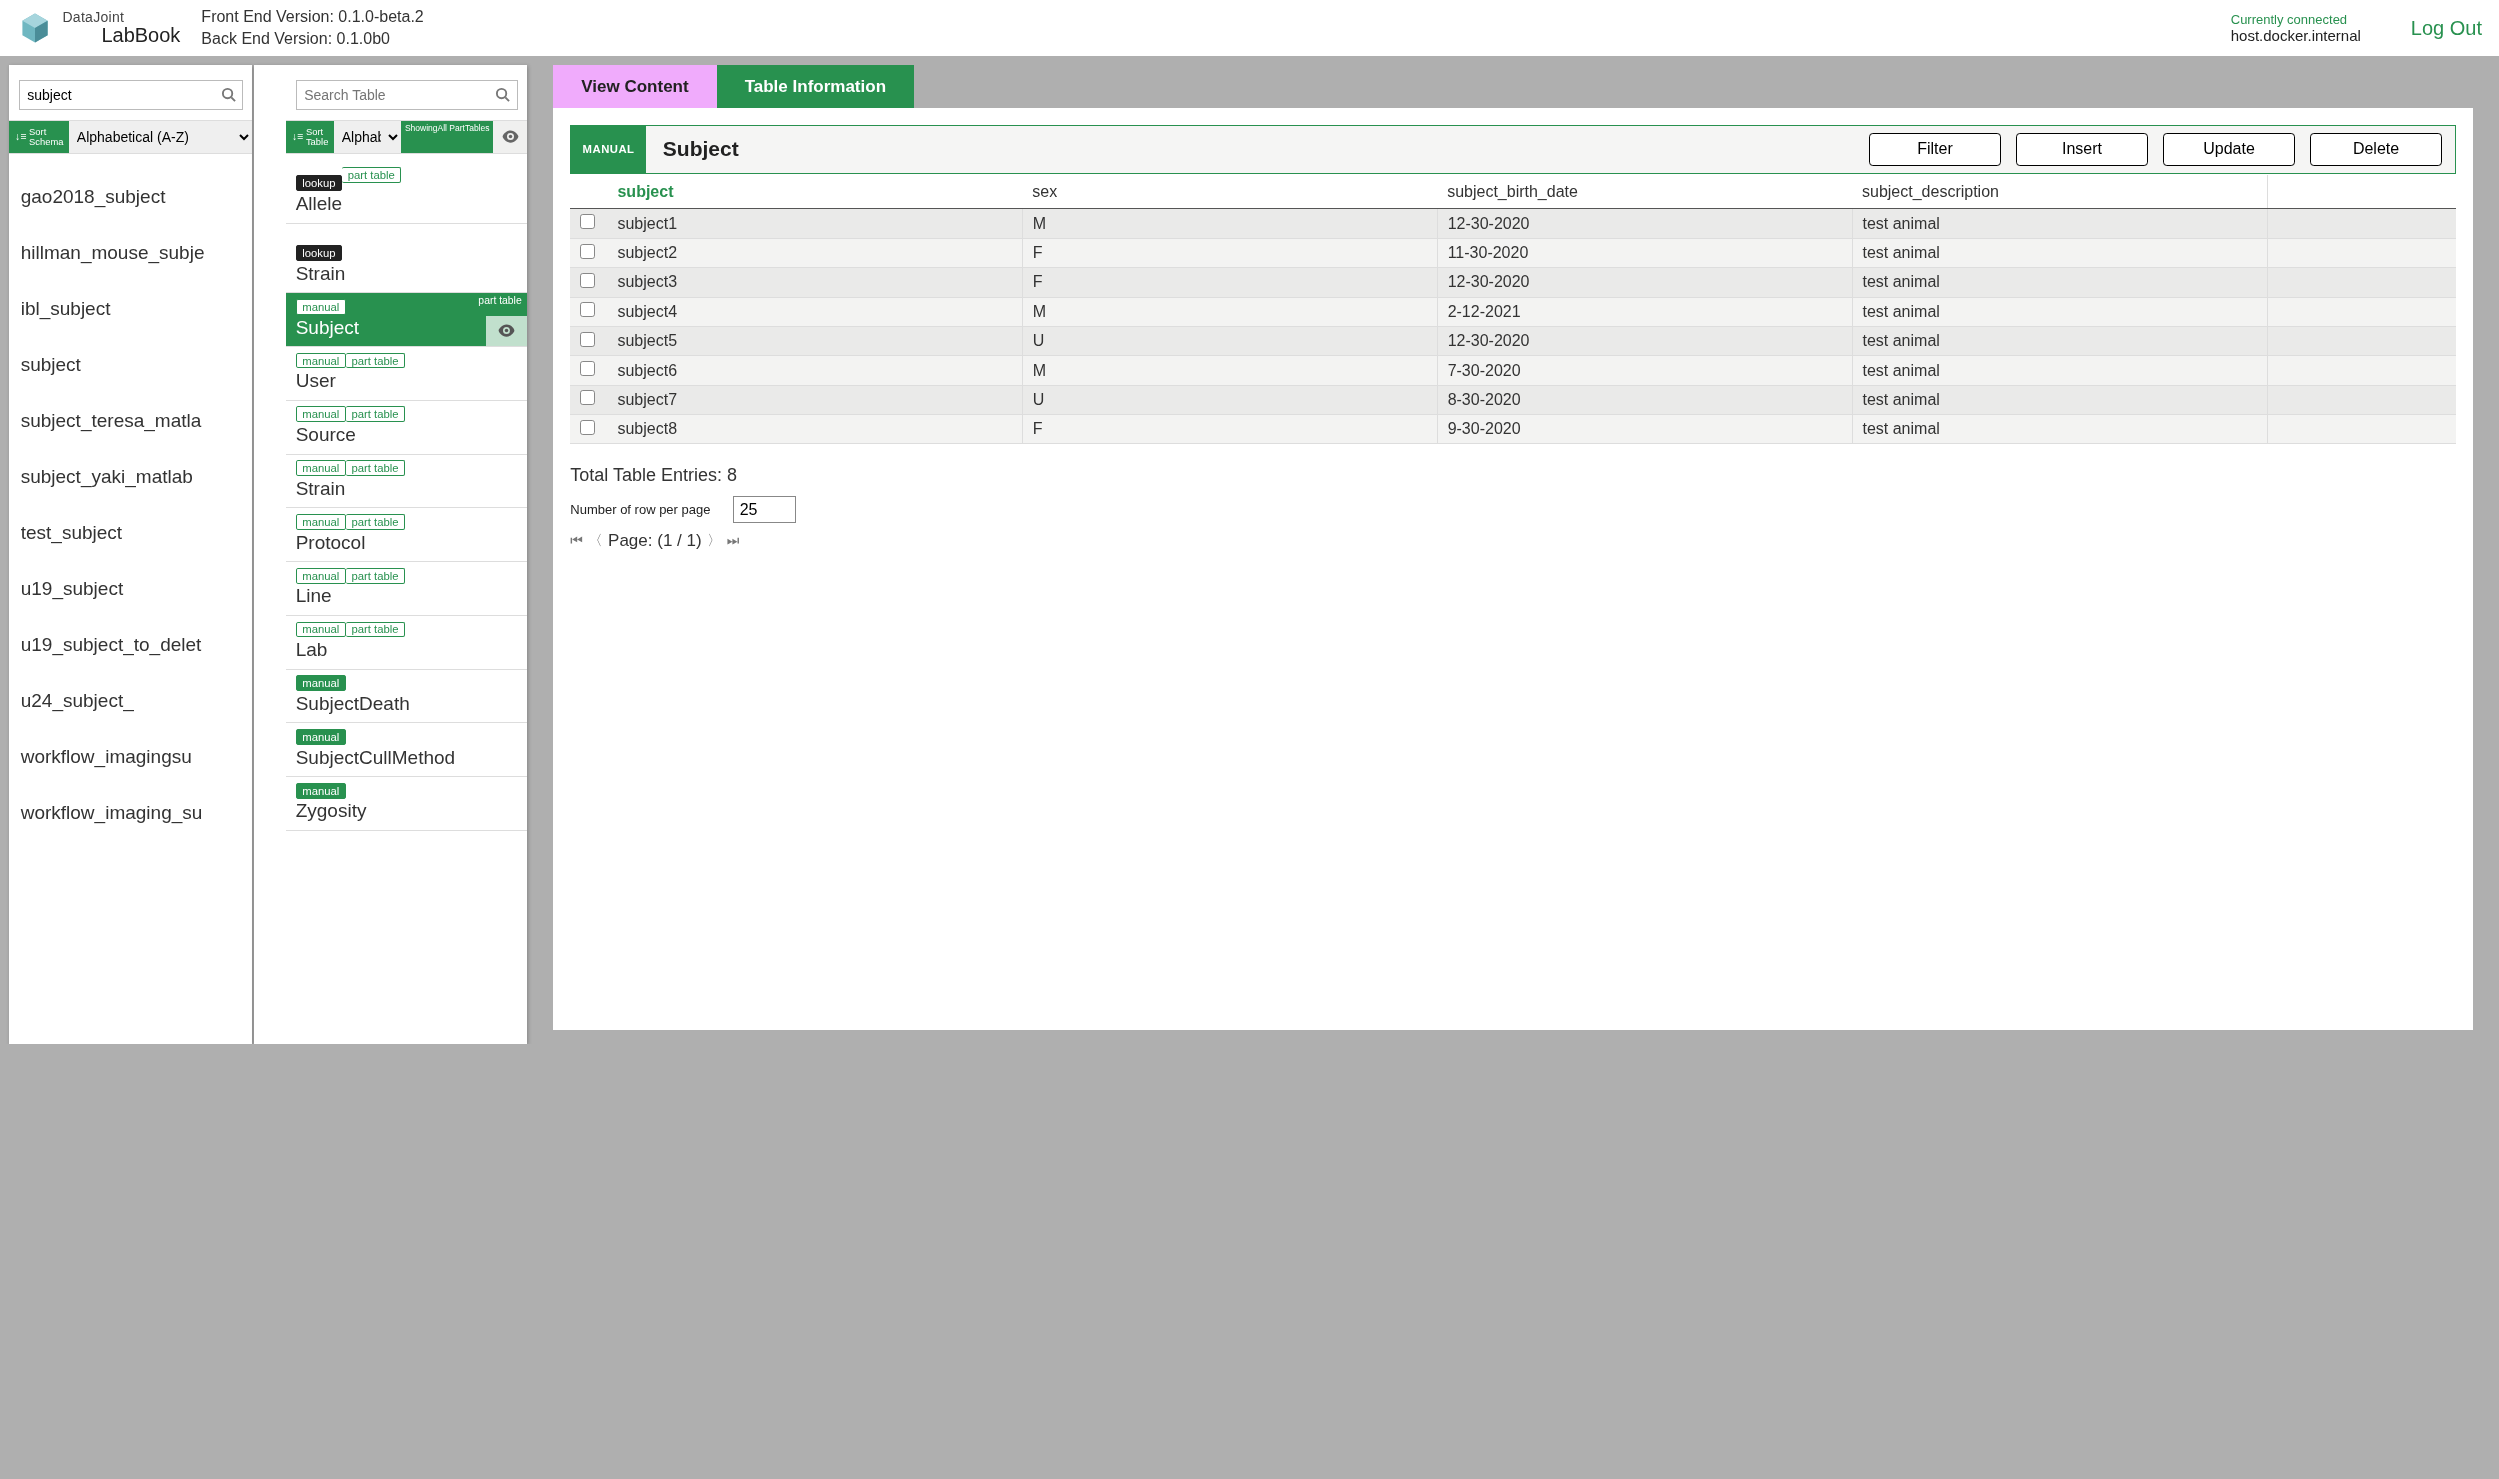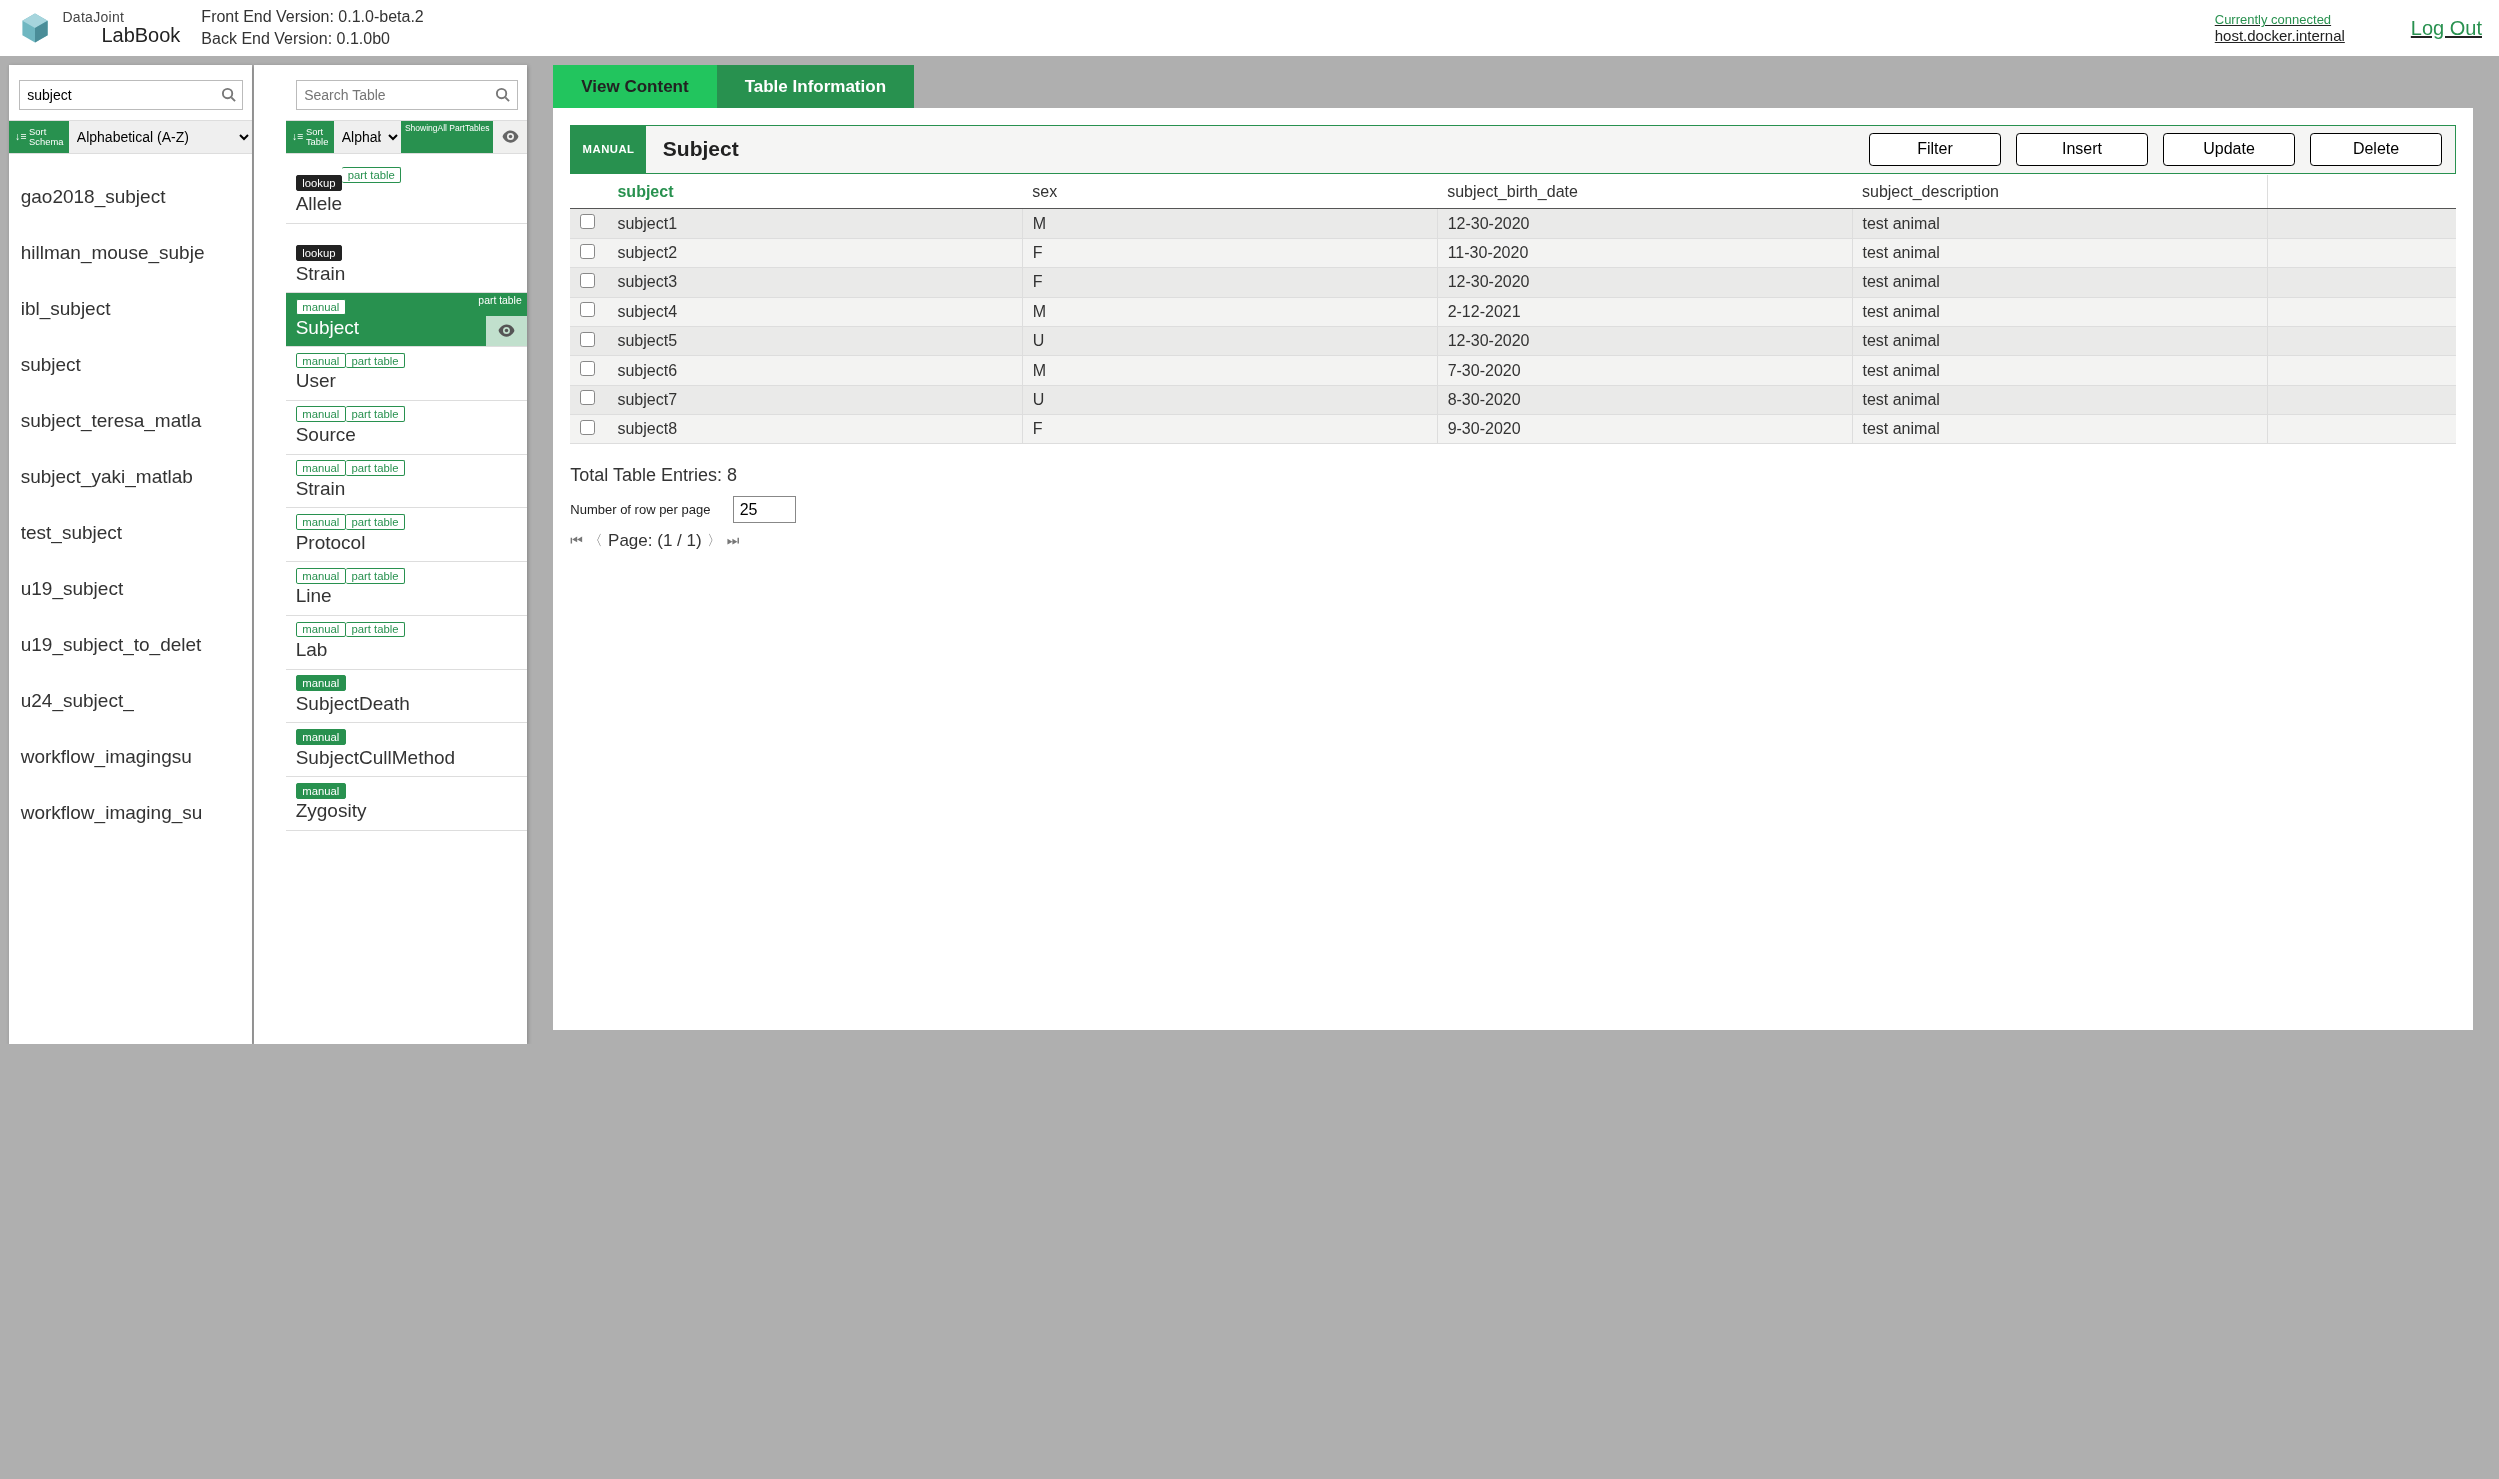--- a/index.html
+++ b/index.html
@@ -4,21 +4,21 @@
 <style>
 * { box-sizing: border-box; margin: 0; padding: 0; }
 body { font-family: -apple-system, BlinkMacSystemFont, "Segoe UI", Arial, sans-serif; background: #afafaf; font-size: 13px; color: #222; }
 .header { background: #fff; display: flex; align-items: center; padding: 7.5px 17px; height: 56px; }
 .logo { display: flex; align-items: center; margin-right: 21px; }
 .logo-icon { width: 36px; height: 36px; margin-right: 9.4px; }
 .logo-text { display: flex; flex-direction: column; line-height: 1.05; }
 .logo-text .t1 { font-size: 14px; color: #444; letter-spacing: 0.3px; }
 .logo-text .t2 { font-size: 20px; font-weight: normal; margin-left: 39px; }
 .versions { font-size: 16px; color: #333; line-height: 1.35; }
-.header-right { margin-left: auto; display: flex; align-items: center; gap: 66px; text-decoration: underline; }
+.header-right { margin-left: auto; display: flex; align-items: center; gap: 50px; }
 .conn { text-align: left; }
 .conn .t1 { font-size: 13px; color: #28914f; }
 .conn .t2 { font-size: 15px; color: #222; }
 .logout { font-size: 20px; color: #28914f; cursor: pointer; }
 
 .main { display: flex; padding-top: 9.4px; gap: 0; align-items: flex-start; }
 
 .panel { background: #fff; box-shadow: 0.9px 0.9px 3.8px rgba(0,0,0,0.25); display: flex; flex-direction: column; }
 .panel-schema { width: 243px; margin-left: 9.4px; height: 979px; }
 .panel-table { width: 273px; margin-left: 1.9px; height: 979px; overflow: hidden; padding-left: 32px; }
@@ -48,21 +48,21 @@
 .badge-manual { background: #fff; color: #28914f; border: 0.9px solid #28914f; }
 .badge-manual-solid { background: #28914f; color: #fff; border: 0.9px solid #28914f; }
 .part-corner { position: absolute; top: 0; right: 0; background: #28914f; color: #fff; font-size: 10.4px; padding: 1.9px 5.6px; }
 .table-name { font-size: 19px; color: #333; }
 .table-item.selected .table-name { color: #fff; }
 .table-item .eye-side { position: absolute; right: 0; top: 22.6px; bottom: 0; width: 41px; background: #c1e0cd; display: flex; align-items: center; justify-content: center; }
 
 .content { flex: 1; margin: 0 26px; }
 .tabs { display: flex; }
 .tab { padding: 11.3px 28px; font-size: 17px; font-weight: 600; cursor: pointer; }
-.tab.active { background: #22c55e; color: #222; }
+.tab.active { background: #f0abfc; color: #222; }
 .tab.inactive { background: #28914f; color: #fff; }
 
 .content-panel { background: #fff; padding: 17px 17px 38px 17px; min-height: 922px; }
 .table-header-bar { border: 1.9px solid #28914f; display: flex; align-items: stretch; margin-bottom: 1.9px; }
 .tier-badge { background: #28914f; color: #fff; font-size: 11.3px; font-weight: bold; padding: 0 11.3px; display: flex; align-items: center; letter-spacing: 0.5px; }
 .table-title { font-size: 21px; font-weight: 600; padding: 11.3px 17px; flex: 1; background: #f5f5f4; }
 .action-buttons { display: flex; gap: 15px; align-items: center; padding-right: 13px; background: #f5f5f4; }
 .action-btn { border: 1.4px solid #000; background: #fff; padding: 6.6px 0; font-size: 16px; cursor: pointer; border-radius: 3.8px; width: 132px; text-align: center; }
 
 .data-table { width: 100%; border-collapse: collapse; }

